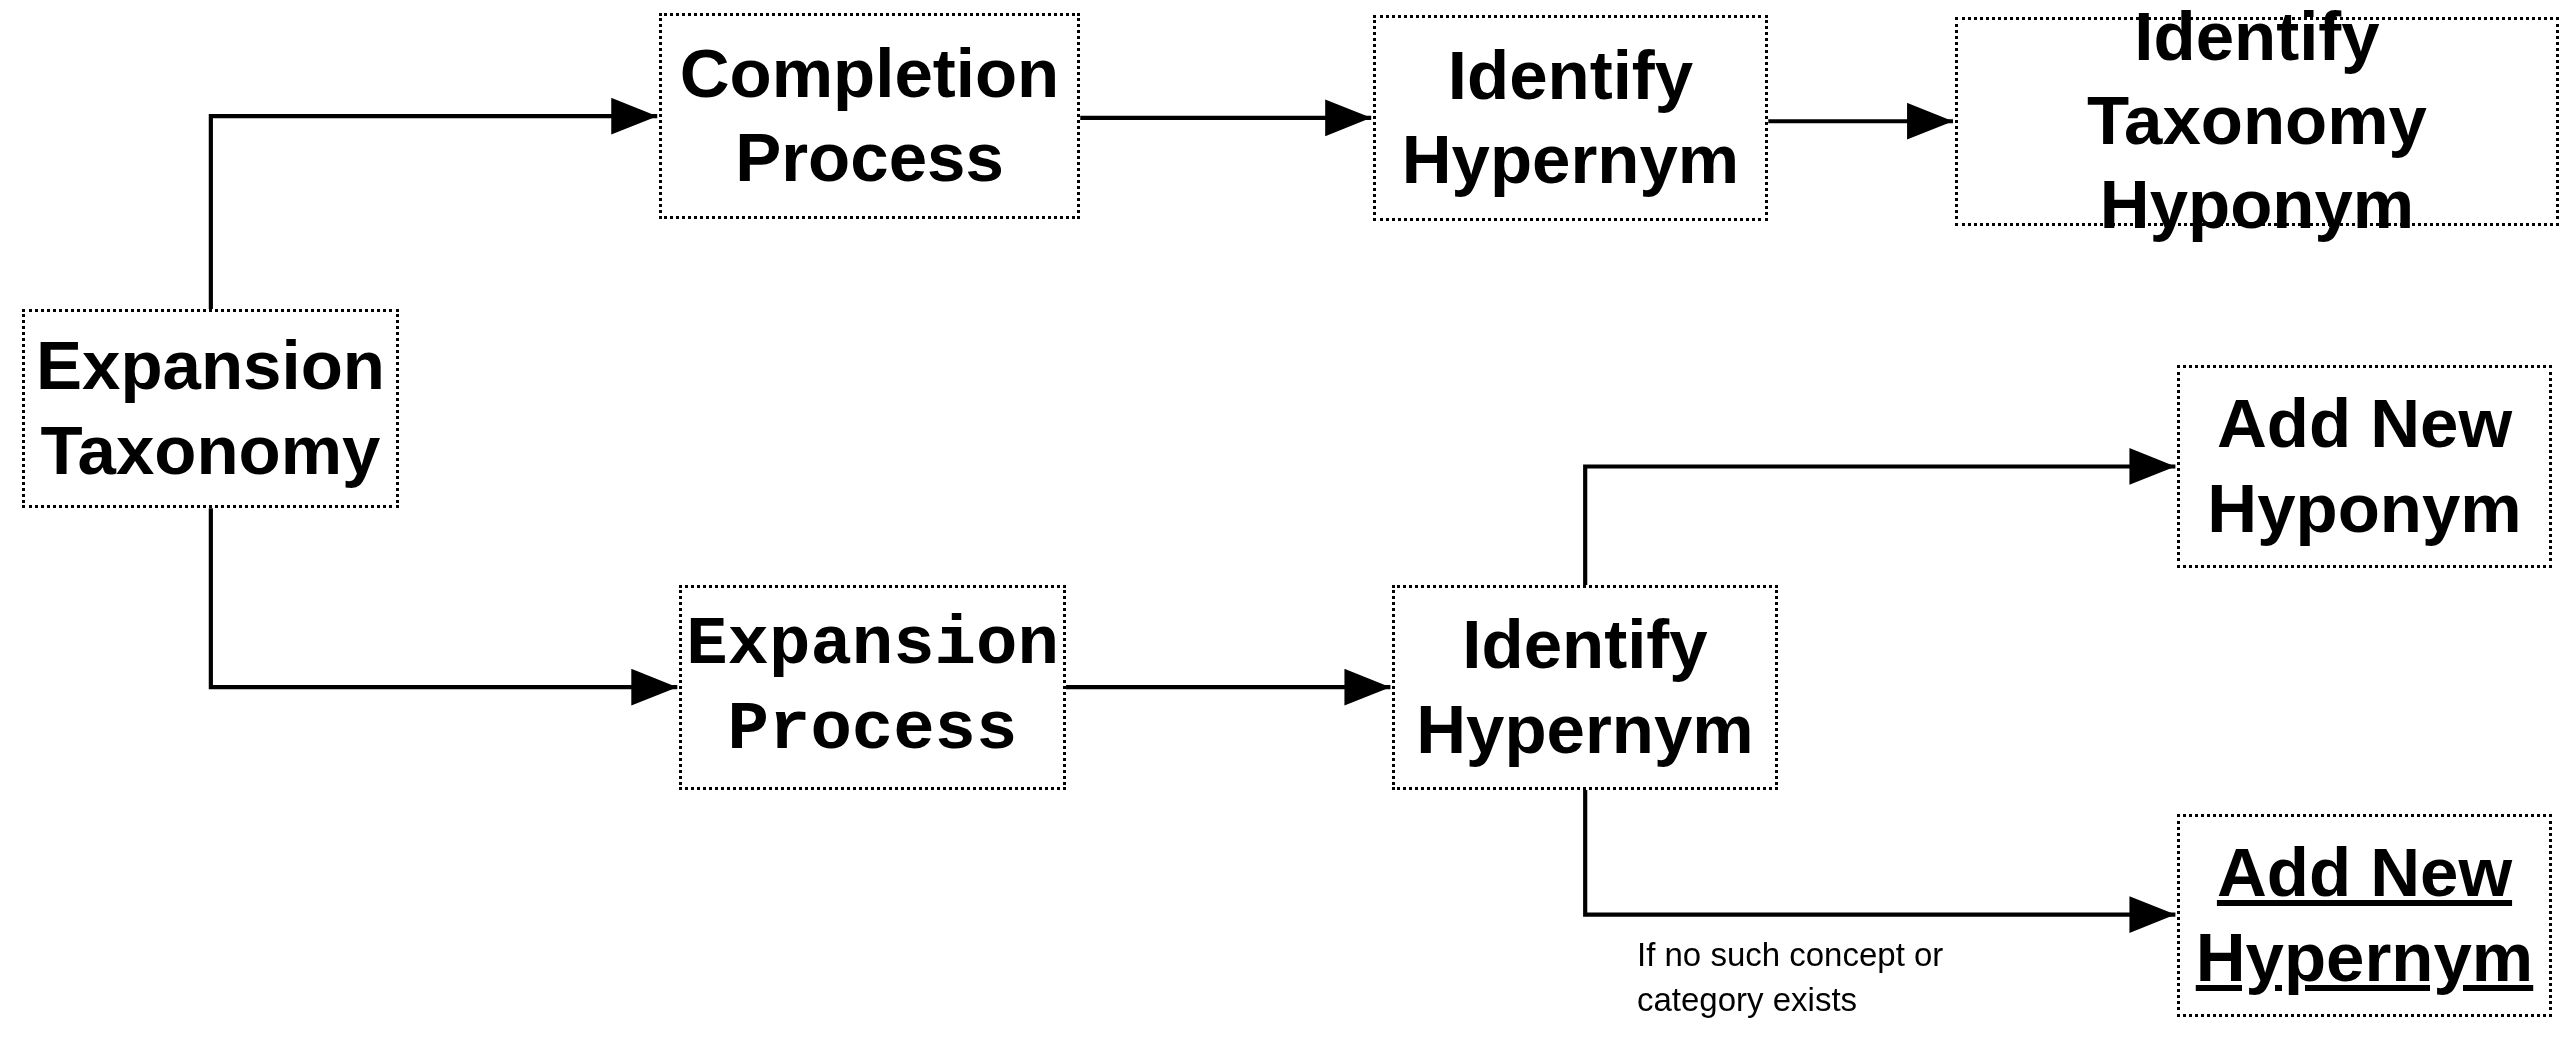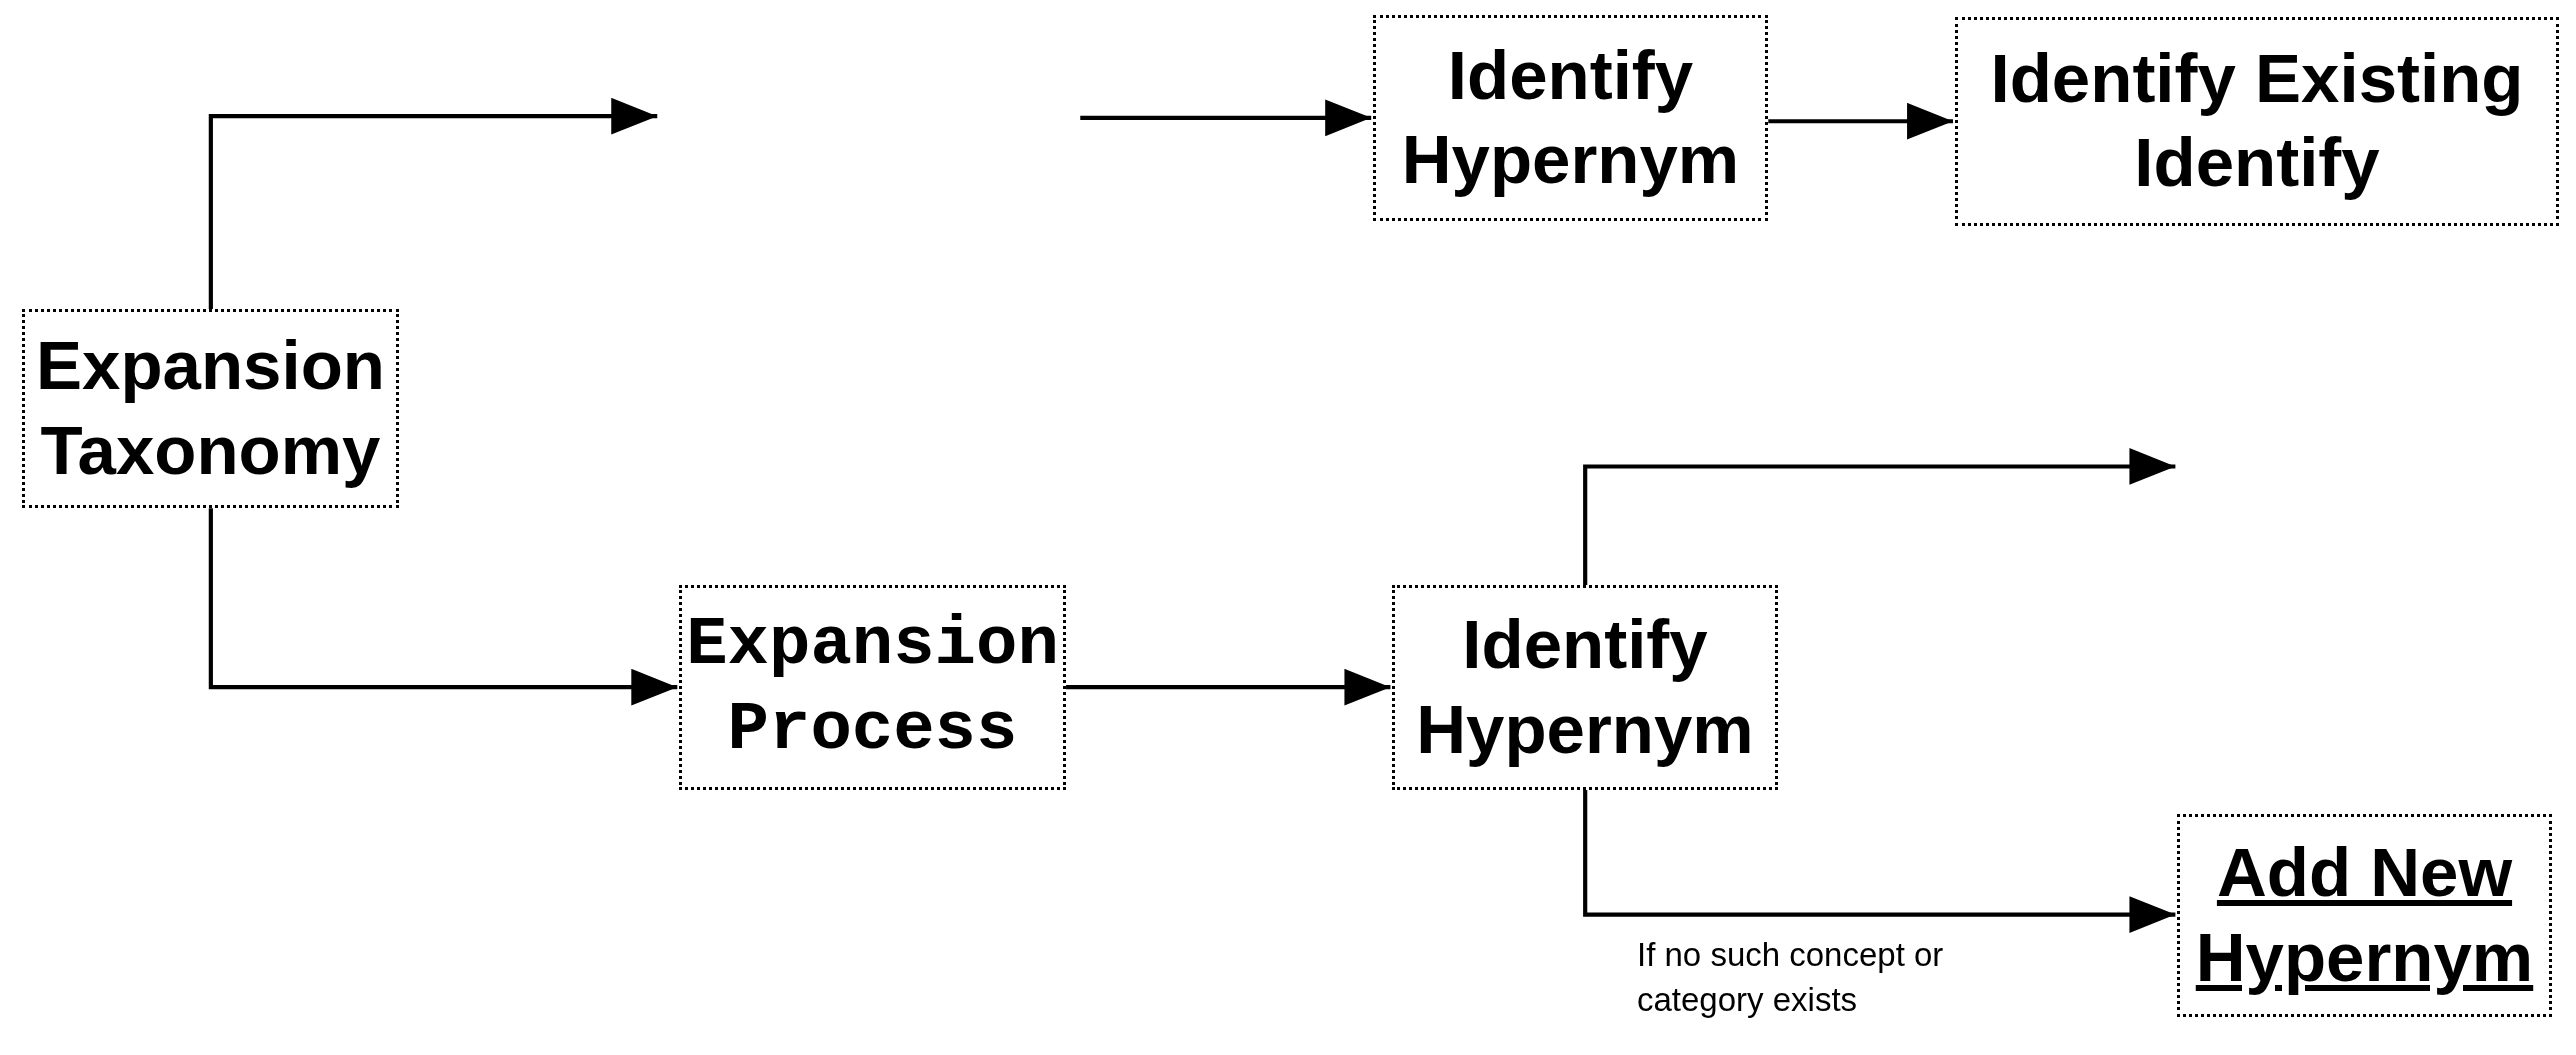--- a/index.html
+++ b/index.html
@@ -62,23 +62,25 @@
     <polyline points="252,370 252,139 786,139" marker-end="url(#arrow)"></polyline>
     <polyline points="1292,141 1640,141" marker-end="url(#arrow)"></polyline>
     <polyline points="2115,145 2336,145" marker-end="url(#arrow)"></polyline>
     <polyline points="252,608 252,822 810,822" marker-end="url(#arrow)"></polyline>
     <polyline points="1275,822 1663,822" marker-end="url(#arrow)"></polyline>
     <polyline points="1896,700 1896,558 2602,558" marker-end="url(#arrow)"></polyline>
     <polyline points="1896,945 1896,1094 2602,1094" marker-end="url(#arrow)"></polyline>
   </svg>
 
   <div class="node n-existing">Expansion Taxonomy</div>
+  <div class="node n-completion">Completion Process</div>
   <div class="node n-idhyp-top">Identify Hypernym</div>
-  <div class="node n-idexhypo">Identify Existing Identify</div>
+  <div class="node n-idexhypo">Identify Taxonomy Hyponym</div>
   <div class="node n-expansion">Expansion Process</div>
   <div class="node n-idhyp-bot">Identify Hypernym</div>
+  <div class="node n-addhypo">Add New Hyponym</div>
   <div class="node n-addhyper">Add New Hypernym</div>
 
   <div class="edge-label l-hypernym">If no such concept or
 category exists</div>
 
 </div>
 
 
 </body></html>

